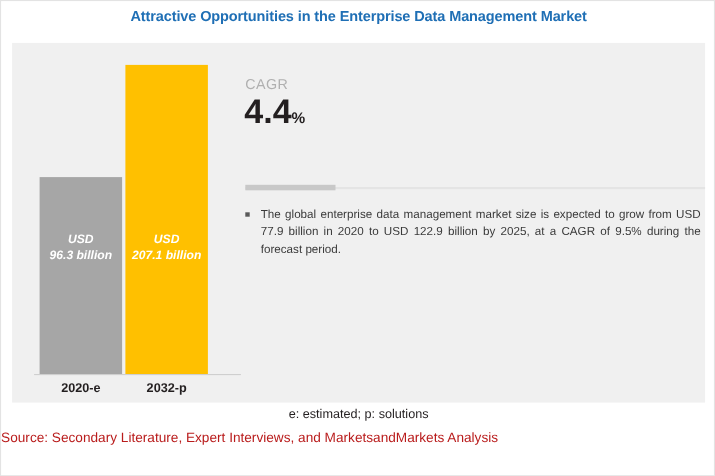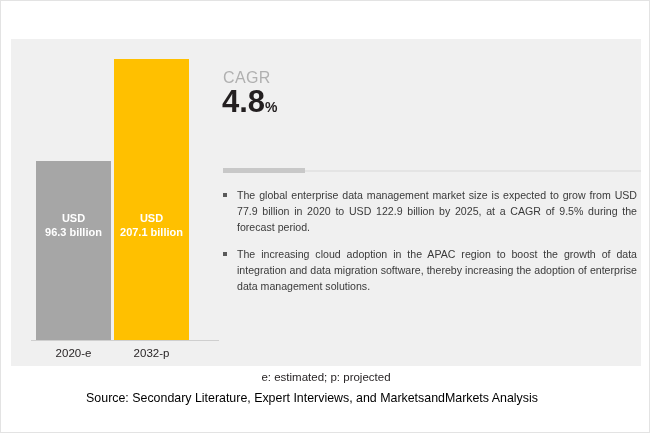--- a/index.html
+++ b/index.html
@@ -67,52 +67,53 @@
   }
   .bar-inner-label {
     position: absolute;
     left: 0;
     width: 100%;
     text-align: center;
     color: #ffffff;
     font-size: 11px;
     font-weight: bold;
     line-height: 14px;
+    font-style: italic;
   }
   .bar-inner-label .l2 { display: block; }
   .axis-line {
     position: absolute;
     left: 12px;
     top: 301px;
     width: 188px;
     height: 1px;
     background: #cfcfcf;
   }
   .cat-label {
     position: absolute;
     top: 308px;
     font-size: 11.5px;
-    font-weight: normal;
+    font-weight: bold;
     color: #231f20;
     text-align: center;
   }
 
   
   .content {
     position: absolute;
     left: 208px;
     top: 0;
     width: 422px;
     height: 327px;
   }
   .cagr-label {
     position: absolute;
     left: 4px;
     top: 30px;
-    font-size: 16px;
+    font-size: 13px;
     color: #b0b0b0;
     letter-spacing: 0.4px;
   }
   .cagr-value {
     position: absolute;
     left: 3px;
     top: 46px;
     font-size: 31px;
     font-weight: bold;
     color: #231f20;
@@ -173,30 +174,30 @@
     width: 650px;
     text-align: center;
     font-size: 11.5px;
     color: #231f20;
   }
   .footer2 {
     position: absolute;
     left: 0;
     top: 390px;
     width: 622px;
-    text-align: center;
     font-size: 12.4px;
-    color: #000000;
+    color: #b91c1c;
   }
 </style>
 </head>
 <body>
 
 <div class="page">
 
+  <div class="title">Attractive Opportunities in the Enterprise Data Management Market</div>
 
   <div class="panel">
 
     <div class="chart">
       <div class="plot">
 
         <div class="bar" style="left:17px; width:75px; height:179px; background:#A6A6A6;">
           <div class="bar-inner-label" style="top:50px;">
             <span class="l1">USD</span>
             <span class="l2">96.3 billion</span>
@@ -215,36 +216,32 @@
       <div class="axis-line"></div>
 
       <div class="cat-label" style="left:17px; width:75px;">2020-e</div>
       <div class="cat-label" style="left:95px; width:75px;">2032-p</div>
     </div>
 
     <div class="content">
 
       <div class="cagr-label">CAGR</div>
       <div class="cagr-value">
-        <span>4.8</span><span class="pct">%</span>
+        <span>4.4</span><span class="pct">%</span>
       </div>
 
       <div class="divider"></div>
       <div class="divider-strong"></div>
 
       <div class="bullets">
         <div class="bullet">
           <span class="sq"></span>
           <span>The global enterprise data management market size is expected to grow from USD 77.9 billion in 2020 to USD 122.9 billion by 2025, at a CAGR of 9.5% during the forecast period.</span>
         </div>
-        <div class="bullet">
-          <span class="sq"></span>
-          <span>The increasing cloud adoption in the APAC region to boost the growth of data integration and data migration software, thereby increasing the adoption of enterprise data management solutions.</span>
-        </div>
       </div>
 
     </div>
   </div>
 
-  <div class="footer1">e: estimated; p: projected</div>
+  <div class="footer1">e: estimated; p: solutions</div>
   <div class="footer2">Source: Secondary Literature, Expert Interviews, and MarketsandMarkets Analysis</div>
 
 </div>
 
 </body></html>

